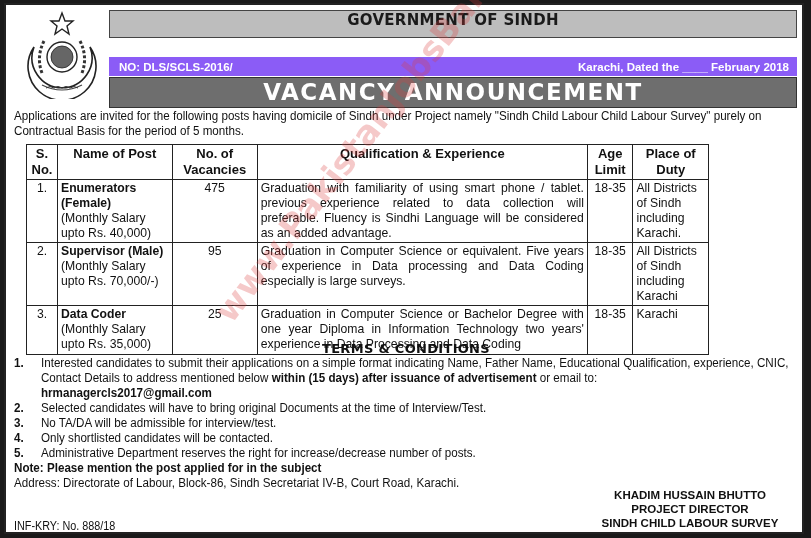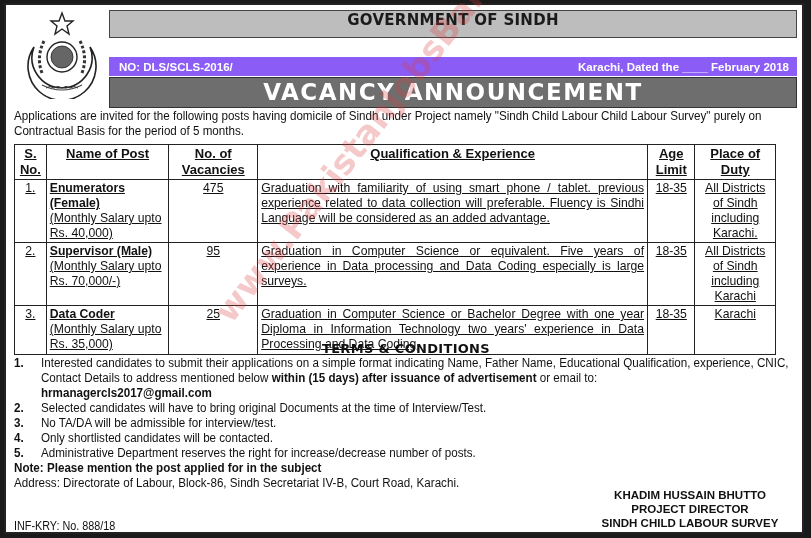--- a/index.html
+++ b/index.html
@@ -38,36 +38,36 @@
   }
 
   .intro {
     position: absolute; left: 8px; top: 104px; width: 786px;
     font-size: 12.5px; line-height: 15px; transform: scaleX(0.93); transform-origin: left top;
     width: 845px;
   }
 
   
   table.jobs {
-    position: absolute; left: 8px; top: 139px; width: 762px;
-    border-collapse: collapse; font-size: 12.2px; line-height: 15px; text-decoration: underline;
+    position: absolute; left: 20px; top: 139px; width: 683px;
+    border-collapse: collapse; font-size: 12.2px; line-height: 15px;
   }
   table.jobs th, table.jobs td {
     border: 1px solid #222; vertical-align: top; padding: 1px 3px;
   }
   table.jobs th {
     font-weight: bold; font-size: 13px; text-align: center; line-height: 16px;
     font-family: "Liberation Sans", sans-serif;
   }
   .c-sno { width: 32px; text-align: center; }
   .c-post { width: 125px; }
   .c-vac { width: 90px; text-align: center; }
   .c-qual { width: 408px; text-align: justify; }
   .c-age { width: 48px; text-align: center; }
-  .c-place { width: 82px; text-align: center; }
+  .c-place { width: 82px; }
   .post-title { font-weight: bold; }
   td.c-qual { text-align: justify; text-align-last: left; }
 
   
   .terms-title {
     position: absolute; left: 0; top: 336px; width: 800px; text-align: center;
     font-family: "DejaVu Sans", sans-serif; font-weight: bold; font-size: 13px;
     text-decoration: underline; letter-spacing: 0.3px;
   }
   .terms {

